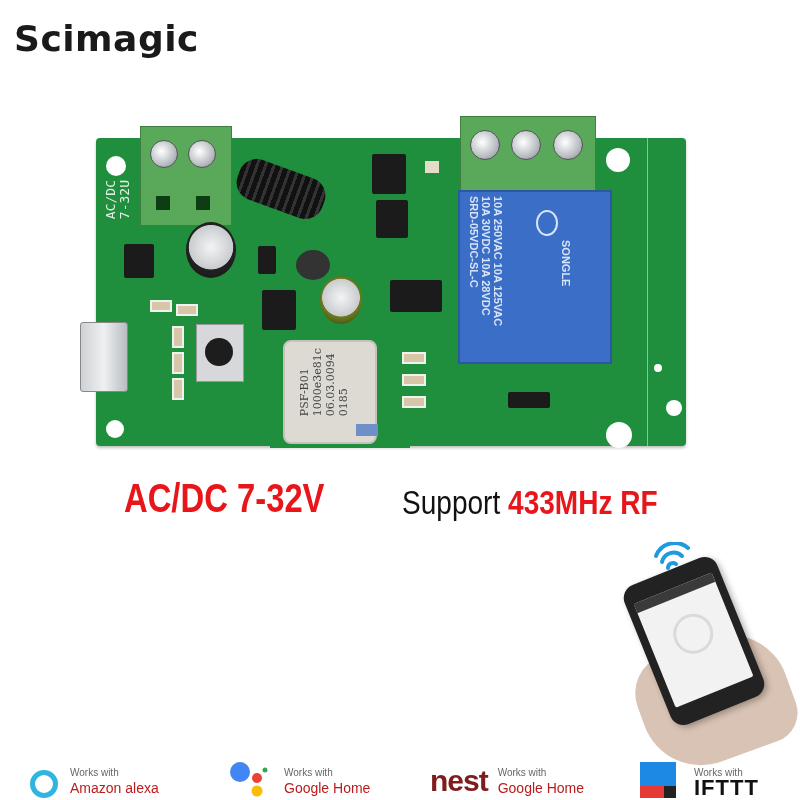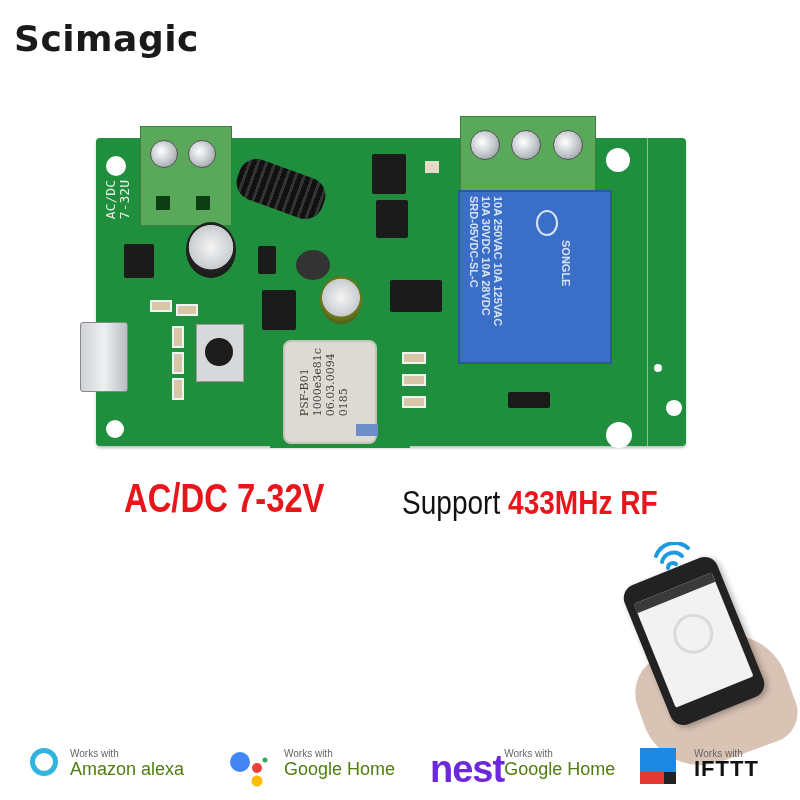--- a/index.html
+++ b/index.html
@@ -32,23 +32,23 @@
   .cap-right .red{color:#e8161b;font-weight:bold;}
   
   .wifi{left:652px;top:542px;}
   .hand{left:640px;top:640px;width:150px;height:120px;background:#d9c3b4;border-radius:40px 60px 30px 60px;transform:rotate(-20deg);}
   .phone{left:644px;top:566px;width:100px;height:150px;background:#222;border-radius:14px;transform:rotate(-22deg);box-shadow:2px 3px 6px rgba(0,0,0,0.3);}
   .screen{left:8px;top:18px;width:84px;height:112px;background:#f2f2f2;border-radius:2px;}
   .power-ring{left:24px;top:30px;width:34px;height:34px;border:3px solid #dadada;border-radius:50%;}
   .phone-bar{left:0;top:0;width:84px;height:10px;background:#3a3a3a;}
   .finger{background:#d9c3b4;border-radius:12px;}
   
-  .ww{top:748px;height:50px;display:flex;align-items:flex-start;}
+  .ww{top:748px;height:50px;display:flex;align-items:flex-end;}
   .ww-small{font-size:10px;color:#666;display:block;}
-  .ww-big{font-size:18px;color:#4d7c0f;display:block;line-height:20px;}
+  .ww-big{font-size:14px;color:#b91c1c;display:block;line-height:20px;}
   .ifttt{font-size:22px;font-weight:900;color:#111;letter-spacing:1px;}
 </style>
 </head>
 <body>
 
 <div class="abs brand">Scimagic</div>
 
 <div>
   <div class="abs pcb"></div>
   <div class="abs pcb-notch"></div>
@@ -163,21 +163,21 @@
     <circle cx="37" cy="12" r="2.5" fill="#34a853"></circle>
     <circle cx="29" cy="33" r="5.5" fill="#fbbc05"></circle>
   </svg>
   <div>
     <span class="ww-small">Works with</span>
     <span class="ww-big">Google Home</span>
   </div>
 </div>
 
 <div class="abs ww" style="left:430px;">
-  <span style="font-size:38px;color:#6d28d9;font-weight:bold;letter-spacing:-1px;">nest</span>
+  <span style="font-size:30px;color:#7f1d1d;font-weight:bold;margin-right:10px;letter-spacing:-1px;">nest</span>
   <div>
     <span class="ww-small">Works with</span>
     <span class="ww-big">Google Home</span>
   </div>
 </div>
 
 <div class="abs ww" style="left:640px;">
   <div style="width:36px;height:36px;position:relative;margin-right:18px;">
     <div style="position:absolute;left:0;top:0;width:36px;height:24px;background:#1e88e5;"></div>
     <div style="position:absolute;left:0;top:24px;width:24px;height:12px;background:#e53935;"></div>

